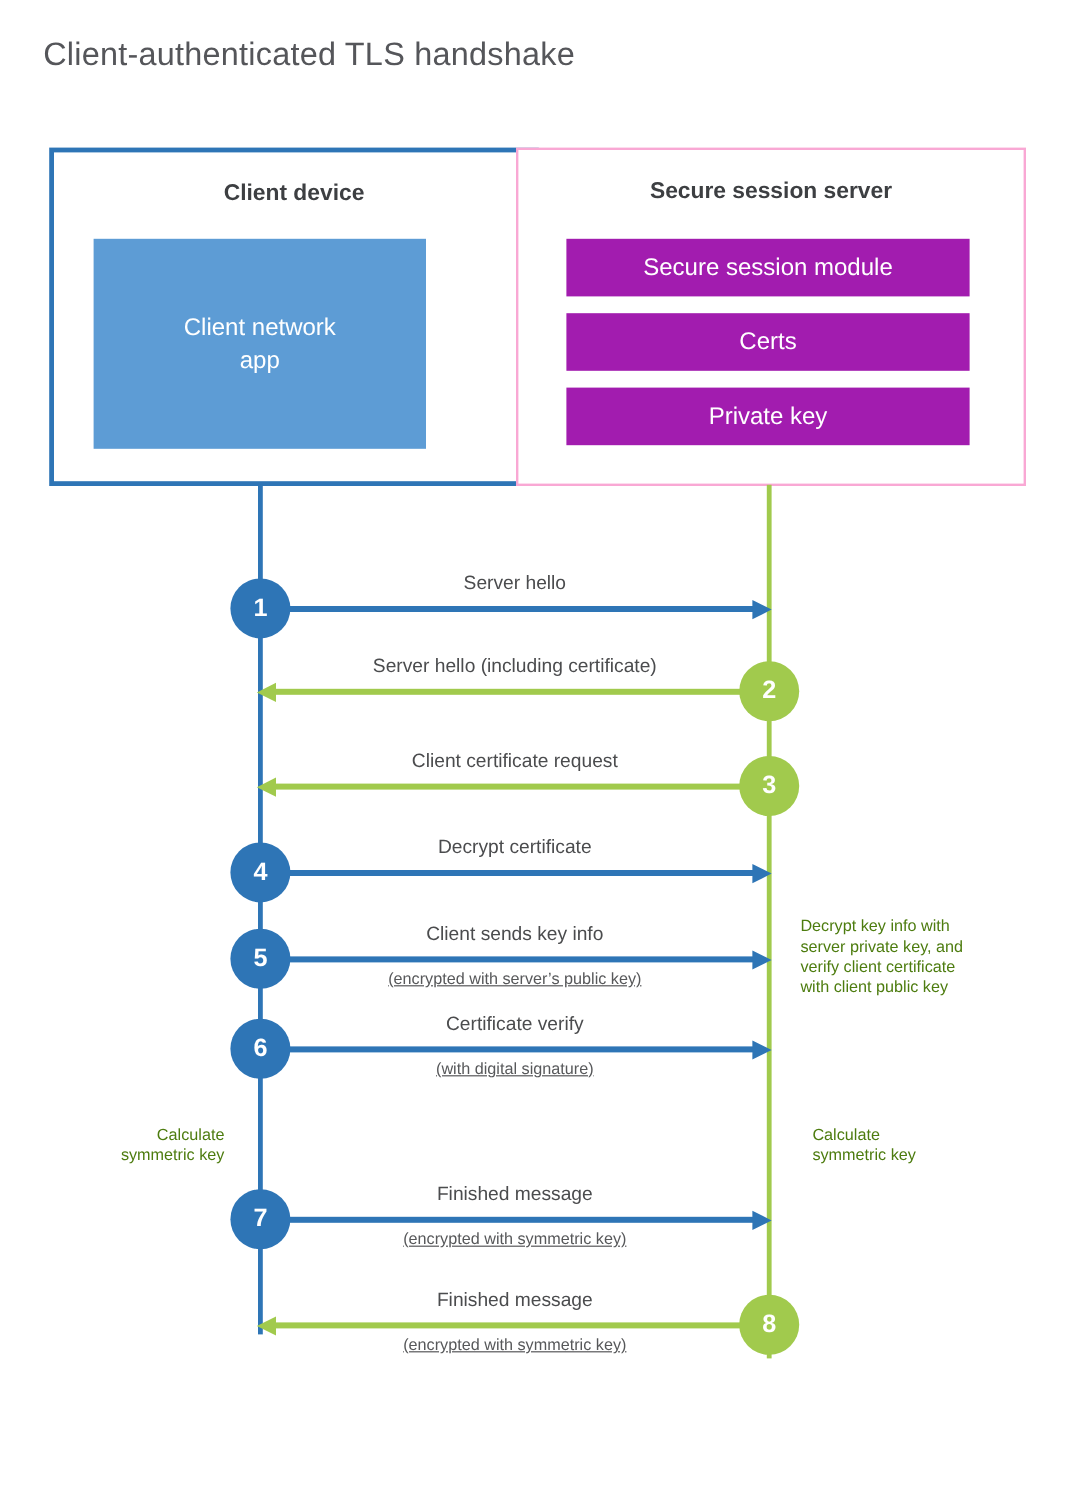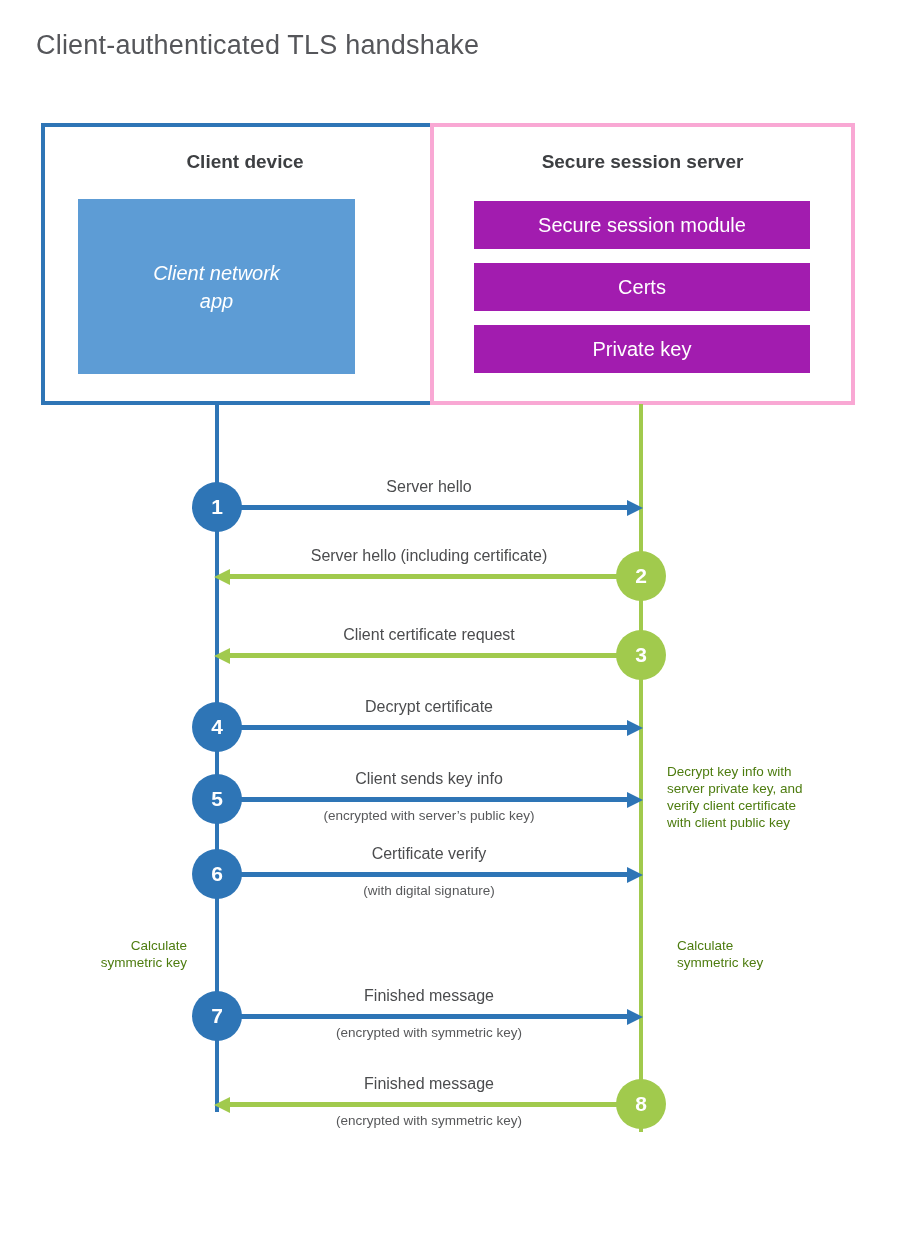--- a/index.html
+++ b/index.html
@@ -5,47 +5,47 @@
   html,body{margin:0;padding:0;background:#ffffff;}
   .page{position:relative;width:900px;height:1256px;background:#ffffff;overflow:hidden;
         font-family:"Liberation Sans", sans-serif;}
 
   .diagram-title{position:absolute;left:36px;top:30px;font-size:27px;font-weight:400;
         color:#55565a;letter-spacing:.2px;}
 
   
   .actor-box{position:absolute;top:123px;height:282px;background:#fff;box-sizing:border-box;}
   .client-box{left:41px;width:408px;border:4px solid #2e75b6;padding-left:36px;}
-  .server-box{left:430px;width:425px;border:4px solid #f9a8d4;}
+  .server-box{left:430px;width:425px;border:2px solid #f9a8d4;}
   .actor-title{position:absolute;left:0;right:0;top:24px;text-align:center;
         font-size:19px;font-weight:700;color:#3d3f42;}
 
   .app-box{position:absolute;left:33px;top:72px;width:277px;height:175px;background:#5d9cd5;
         display:flex;align-items:center;justify-content:center;text-align:center;
-        color:#fff;font-size:20px;line-height:28px;white-space:pre-line;font-style:italic;}
+        color:#fff;font-size:20px;line-height:28px;white-space:pre-line;}
 
   .server-bar{position:absolute;left:40px;width:336px;height:48px;background:#a21caf;
         display:flex;align-items:center;justify-content:center;
         color:#fff;font-size:20px;}
   .bar-1{top:74px;} .bar-2{top:136px;text-align:right;} .bar-3{top:198px;}
 
   
   .lifeline{position:absolute;width:4px;}
   .client-lifeline{left:215px;top:404px;height:708px;background:#2e75b6;}
   .server-lifeline{left:639px;top:404px;height:728px;background:#a1ca4d;}
 
   
   .msg{position:absolute;left:0;width:900px;height:100px;}
   .msg-1{top:457px;} .msg-2{top:526px;} .msg-3{top:605px;} .msg-4{top:677px;}
   .msg-5{top:749px;} .msg-6{top:824px;} .msg-7{top:966px;} .msg-8{top:1054px;}
 
   .msg .label{position:absolute;left:217px;width:424px;top:19px;text-align:center;
         font-size:16px;line-height:22px;color:#4b4c4e;}
   .msg .sub{position:absolute;left:217px;width:424px;top:58px;text-align:center;
-        font-size:13.5px;line-height:18px;color:#57585a;}
+        font-size:13.5px;line-height:18px;color:#57585a;text-decoration:underline;}
 
   .msg .line{position:absolute;top:48px;height:5px;width:410px;}
   .msg.right .line{left:218px;background:#2e75b6;}
   .msg.left  .line{left:230px;background:#a1ca4d;}
 
   .arrowhead{position:absolute;top:42.5px;width:0;height:0;
         border-top:8px solid transparent;border-bottom:8px solid transparent;}
   .msg.right .arrowhead{left:627px;border-left:16px solid #2e75b6;}
   .msg.left  .arrowhead{left:214px;border-right:16px solid #a1ca4d;}
 

